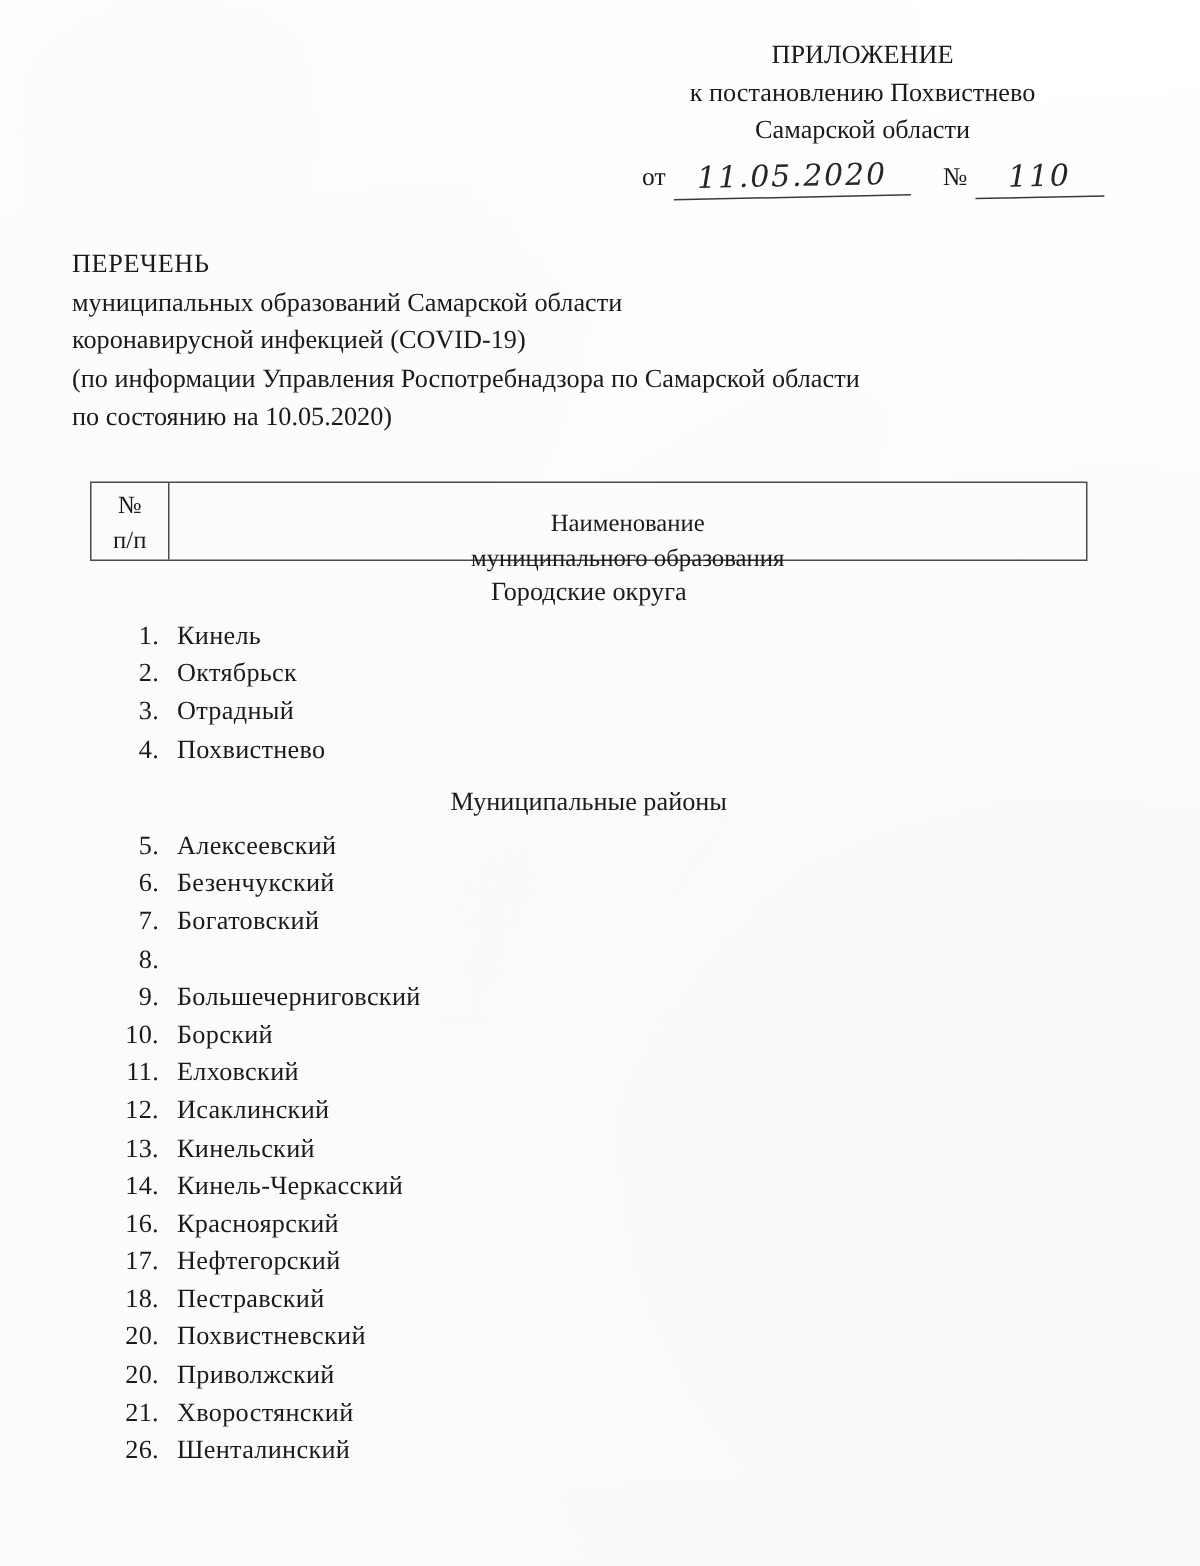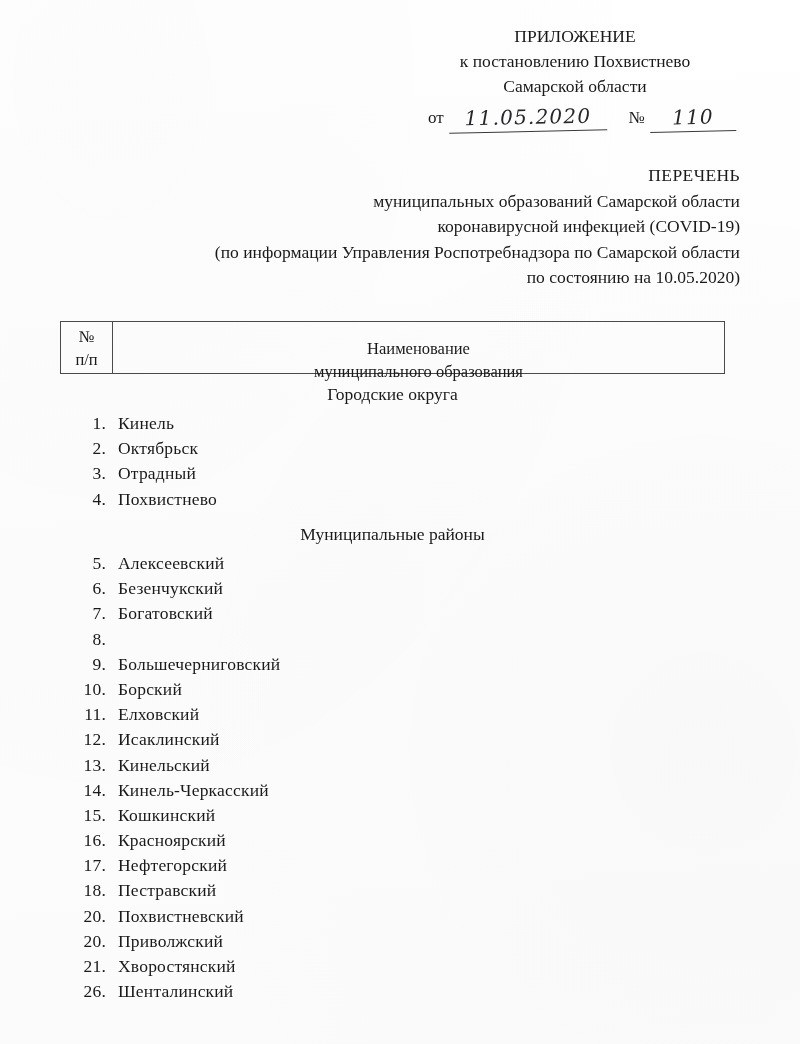--- a/index.html
+++ b/index.html
@@ -68,24 +68,24 @@
     transform: rotate(-1.2deg);
     padding: 0 4px 1px 4px;
   }
   .hand-date { width: 150px; margin-left: 5px; }
   .hand-num  { width: 78px;  margin-left: 5px; }
   .num-sign { padding: 0 0 2px 22px; }
 
   
   .title-block {
     position: absolute;
-    left: 60px;
+    left: 48px;
     top: 163px;
     width: 680px;
-    text-align: right;
+    text-align: left;
     font-size: 17.5px;
     line-height: 25.5px;
   }
   .title-block .t-main { letter-spacing: 0.4px; }
 
   
   .tbl {
     position: absolute;
     left: 60px;
     top: 321px;
@@ -247,24 +247,20 @@
         </li>
         <li>
           <span class="li-num">13.</span>
           <span class="li-name">Кинельский</span>
         </li>
         <li>
           <span class="li-num">14.</span>
           <span class="li-name">Кинель-Черкасский</span>
         </li>
         <li>
-          <span class="li-num">15.</span>
-          <span class="li-name">Кошкинский</span>
-        </li>
-        <li>
           <span class="li-num">16.</span>
           <span class="li-name">Красноярский</span>
         </li>
         <li>
           <span class="li-num">17.</span>
           <span class="li-name">Нефтегорский</span>
         </li>
         <li>
           <span class="li-num">18.</span>
           <span class="li-name">Пестравский</span>

